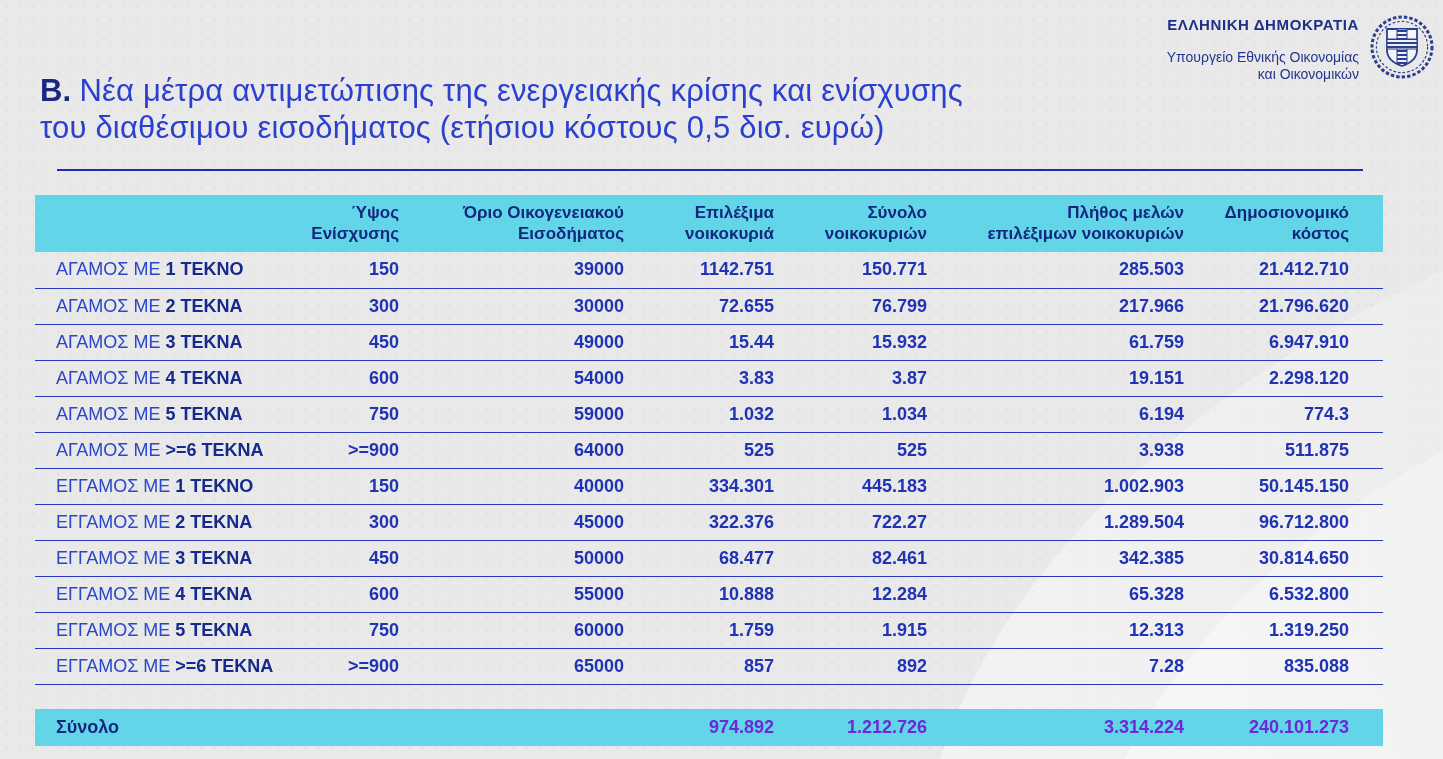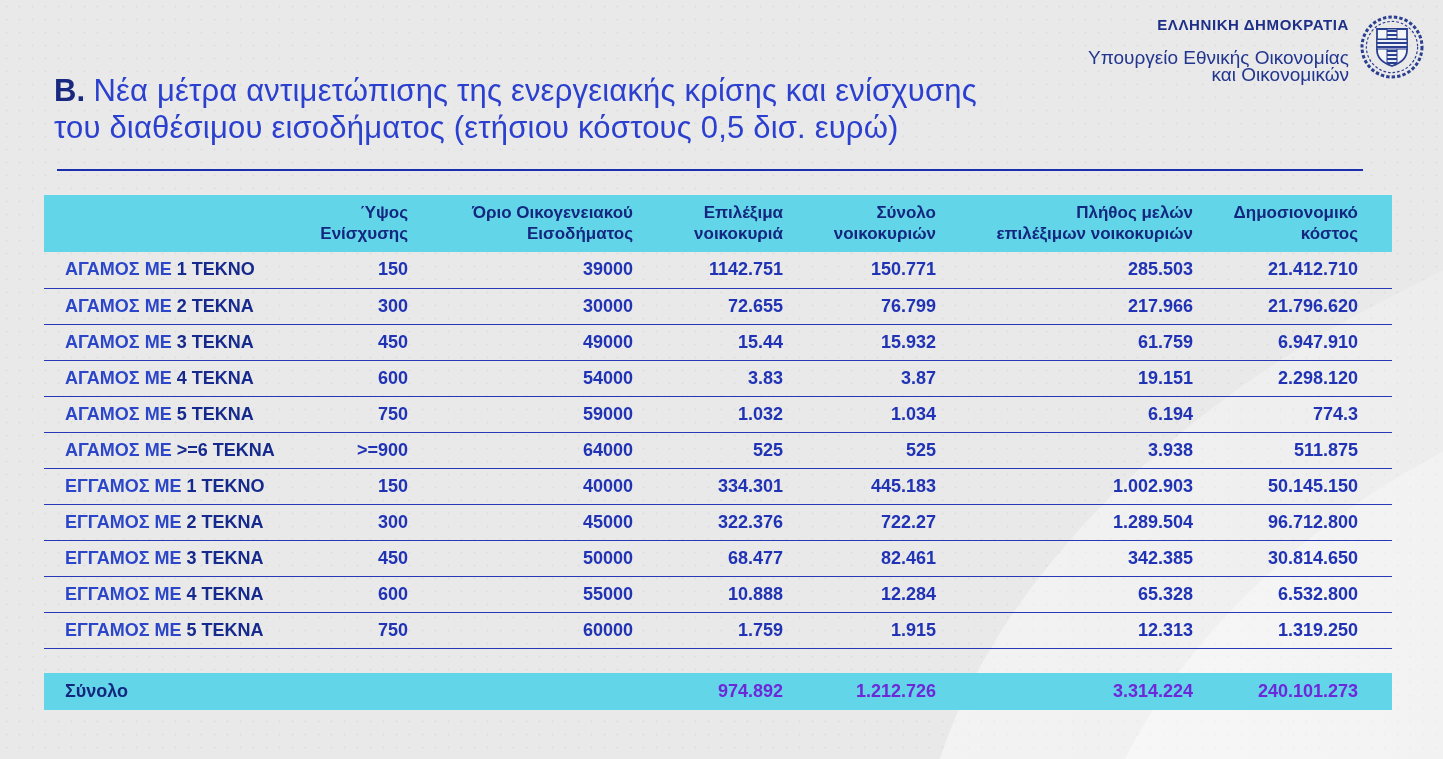--- a/index.html
+++ b/index.html
@@ -16,49 +16,49 @@
   .sw1 { width:1500px; height:900px; left:880px; top:230px;
          background:linear-gradient(115deg, rgba(255,255,255,0.55), rgba(255,255,255,0.05) 55%);
          border-radius:48% 52% 50% 50%; transform:rotate(-27deg); }
   .sw2 { width:1100px; height:700px; left:1040px; top:420px;
          background:linear-gradient(100deg, rgba(255,255,255,0.5), rgba(255,255,255,0));
          border-radius:50%; transform:rotate(-30deg); }
 
   .layer { position:absolute; z-index:1; }
 
   
-  .gov { top:14px; right:18px; display:flex; align-items:center; gap:10px; }
+  .gov { top:14px; right:8px; display:flex; align-items:center; gap:10px; }
   .gov-text { text-align:right; color:#23368f; }
   .gov-title { font-size:15px; font-weight:bold; letter-spacing:0.6px; color:#1d2f86; }
-  .gov-sub { font-size:19px; line-height:17px; margin-top:16px; }
+  .gov-sub { font-size:14px; line-height:17px; margin-top:16px; }
   .emblem { width:66px; height:66px; }
 
   
-  .title-wrap { left:54px; top:72px; width:1310px; color:#2c40cf; font-size:31px; line-height:37px; letter-spacing:0.2px; }
+  .title-wrap { left:40px; top:72px; width:1310px; color:#2c40cf; font-size:31px; line-height:37px; letter-spacing:0.2px; }
   .title-prefix { font-weight:bold; color:#18287f; margin-right:8px; }
   .title-rule { position:absolute; left:57px; top:169px; width:1306px; height:0;
                 border-top:2.5px solid #1b2fae; z-index:1; }
 
   
-  .tbl-wrap { left:44px; top:195px; width:1348px; }
+  .tbl-wrap { left:35px; top:195px; width:1348px; }
   table { width:1348px; border-collapse:collapse; table-layout:fixed; }
   col.c0{width:250px} col.c1{width:114px} col.c2{width:225px} col.c3{width:150px}
   col.c4{width:153px} col.c5{width:257px} col.c6{width:199px}
 
   thead th {
     background:#63d5e9; color:#13277e; font-size:17px; font-weight:bold;
     text-align:right; vertical-align:middle; line-height:21px; padding:7px 0 8px 0; height:57px;
   }
   th .hl { display:block; }
   td:last-child, th:last-child { padding-right:34px; }
 
   tbody tr.r { height:36px; }
   tbody tr.r td { border-bottom:1.6px solid #2739b9; vertical-align:middle; }
   td.lab { padding-left:21px; font-size:18px; color:#2b46c9; text-align:left; white-space:nowrap; }
-  td.lab .pre { font-weight:700; margin-right:5px;text-align:right; }
+  td.lab .pre { font-weight:400; margin-right:5px;text-align:right; }
   td.lab .bld { font-weight:bold; color:#16298c;margin-top:16px; }
   td.num { text-align:right; font-size:18px; font-weight:bold; color:#2033b5; }
 
   tr.spacer { height:25px; }
   tr.spacer td { border:none; background:transparent; }
 
   tr.total-row { height:37px; }
   tr.total-row td { background:#63d5e9; vertical-align:middle; }
   tr.total-row td.lab { font-weight:bold; color:#13277e; font-size:18px; }
   tr.total-row td.num { color:#6d28d9; }
@@ -236,20 +236,29 @@
       </tr>
       <tr class="r">
         <td class="lab"><span class="pre">ΕΓΓΑΜΟΣ ΜΕ</span><span class="bld">5 ΤΕΚΝΑ</span></td>
         <td class="num">750</td>
         <td class="num">60000</td>
         <td class="num">1.759</td>
         <td class="num">1.915</td>
         <td class="num">12.313</td>
         <td class="num">1.319.250</td>
       </tr>
+      <tr class="r">
+        <td class="lab"><span class="pre">ΕΓΓΑΜΟΣ ΜΕ</span><span class="bld">&gt;=6 ΤΕΚΝΑ</span></td>
+        <td class="num">&gt;=900</td>
+        <td class="num">65000</td>
+        <td class="num">857</td>
+        <td class="num">892</td>
+        <td class="num">7.28</td>
+        <td class="num">835.088</td>
+      </tr>
       <tr class="spacer">
           <td colspan="7"></td>
         </tr>
       <tr class="total-row">
         <td class="lab">Σύνολο</td>
         <td class="num"></td>
         <td class="num"></td>
         <td class="num">974.892</td>
         <td class="num">1.212.726</td>
         <td class="num">3.314.224</td>

